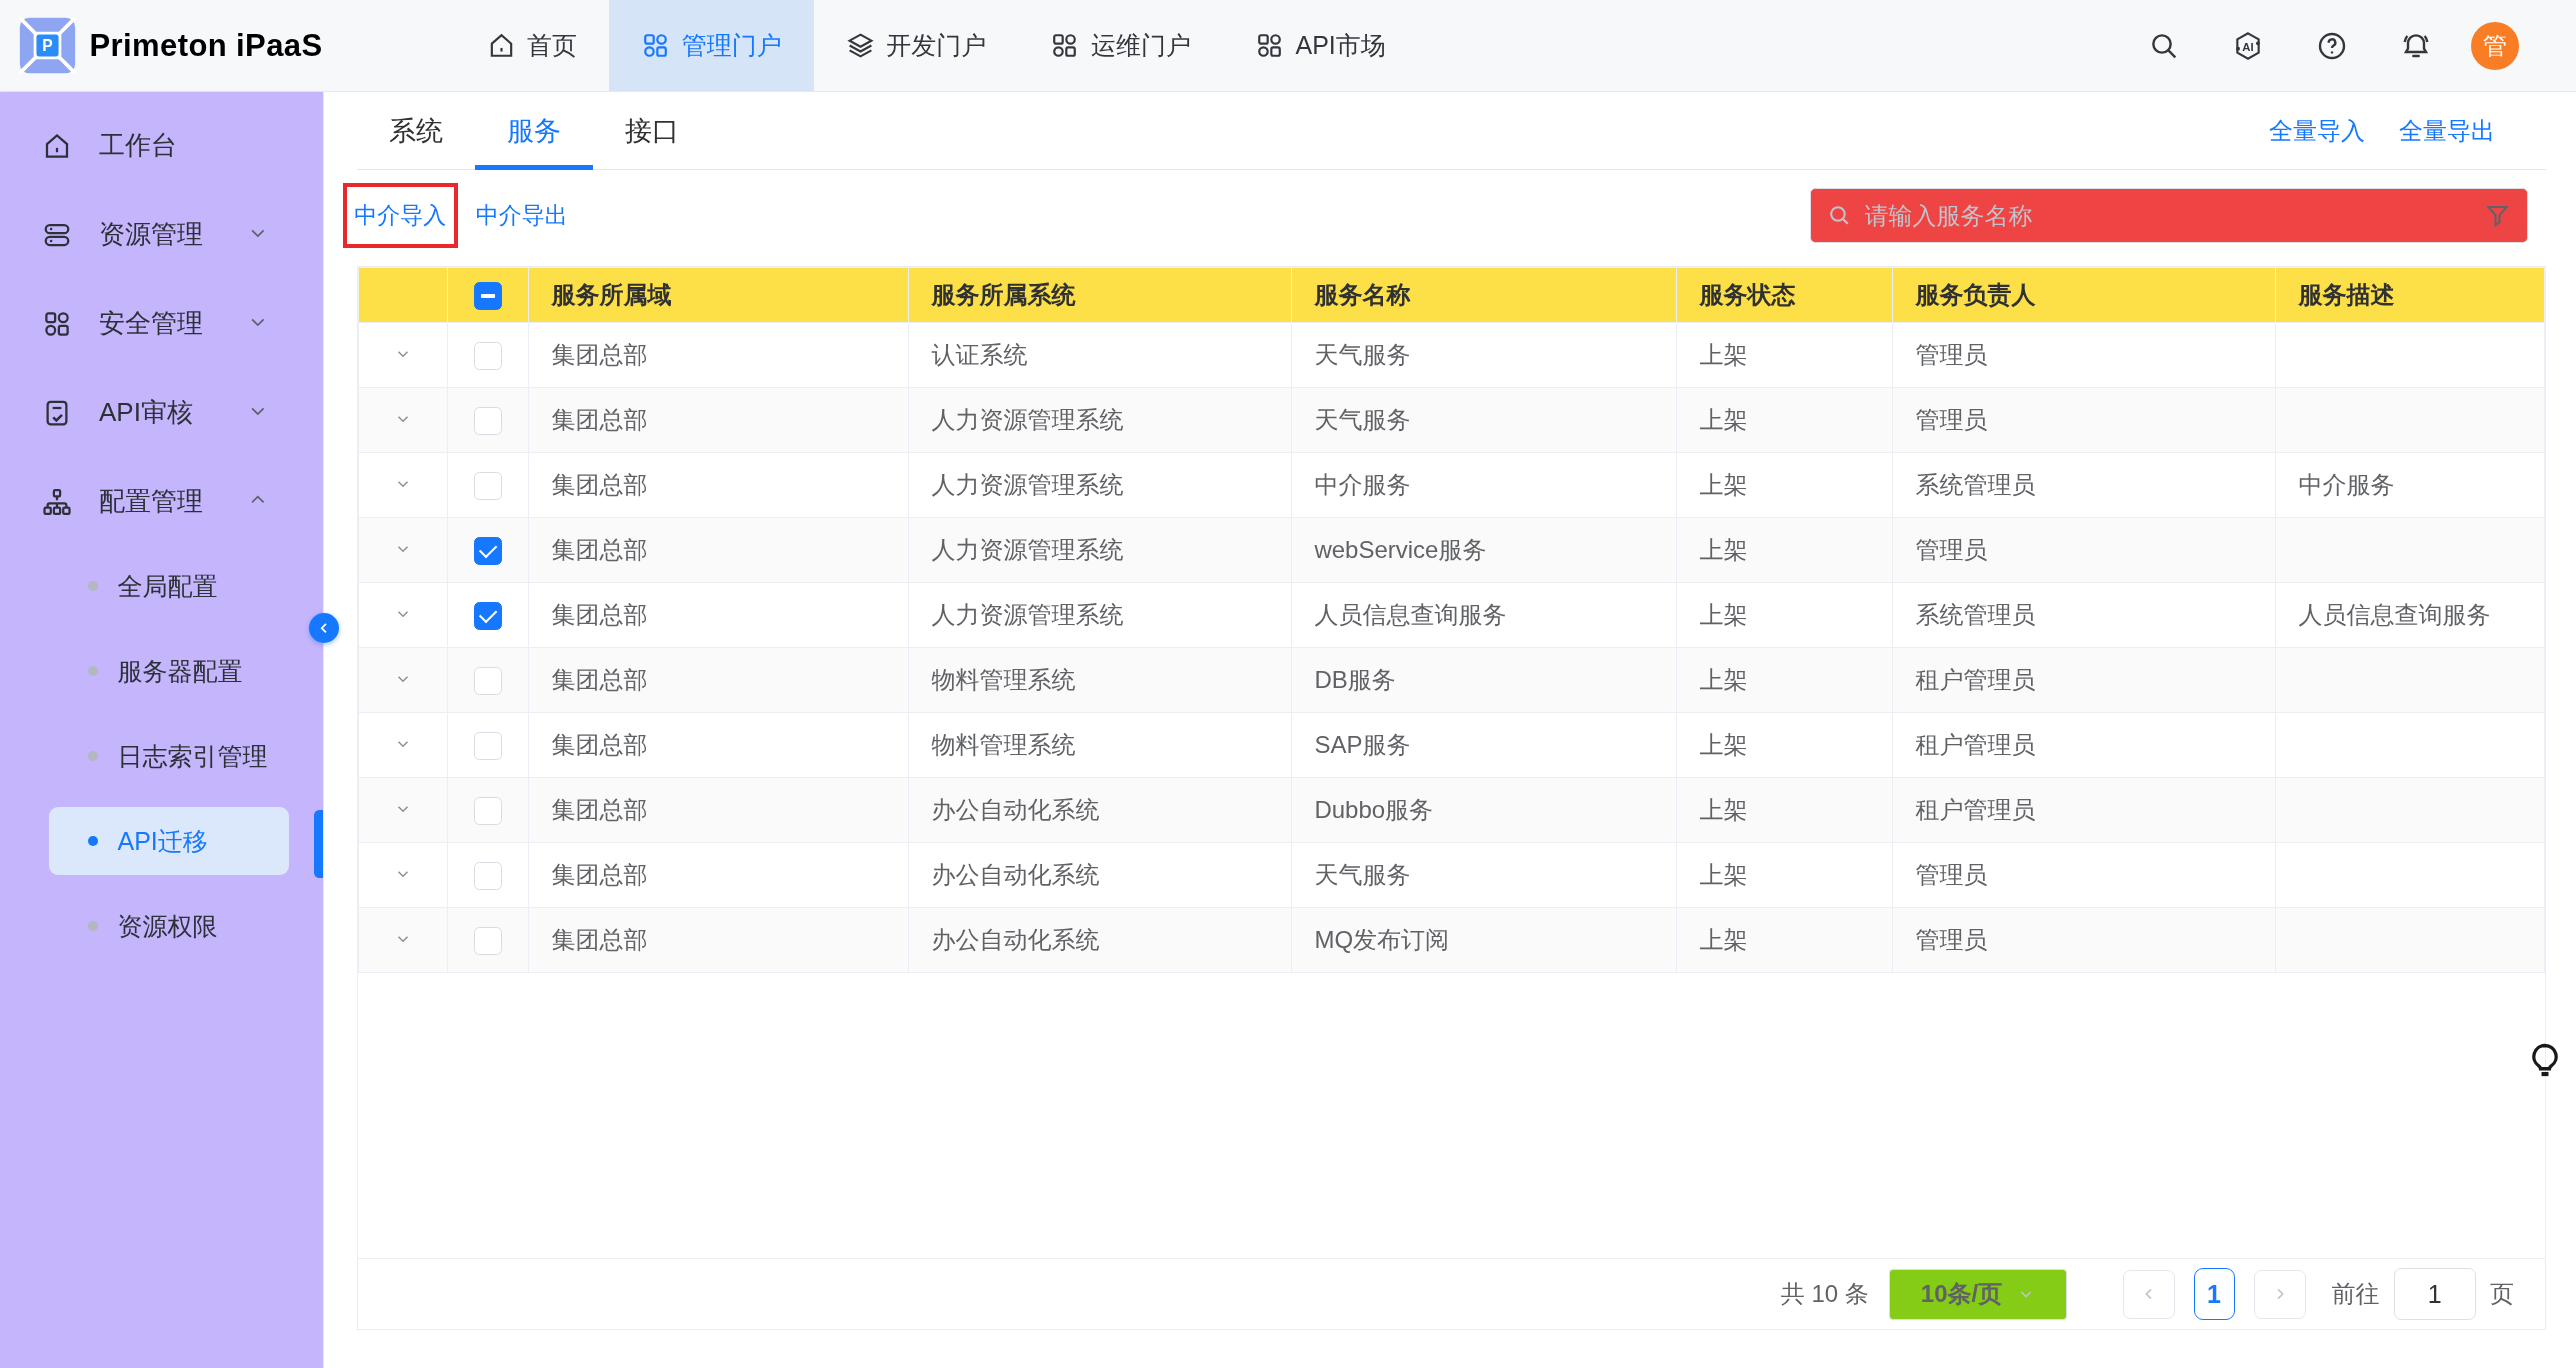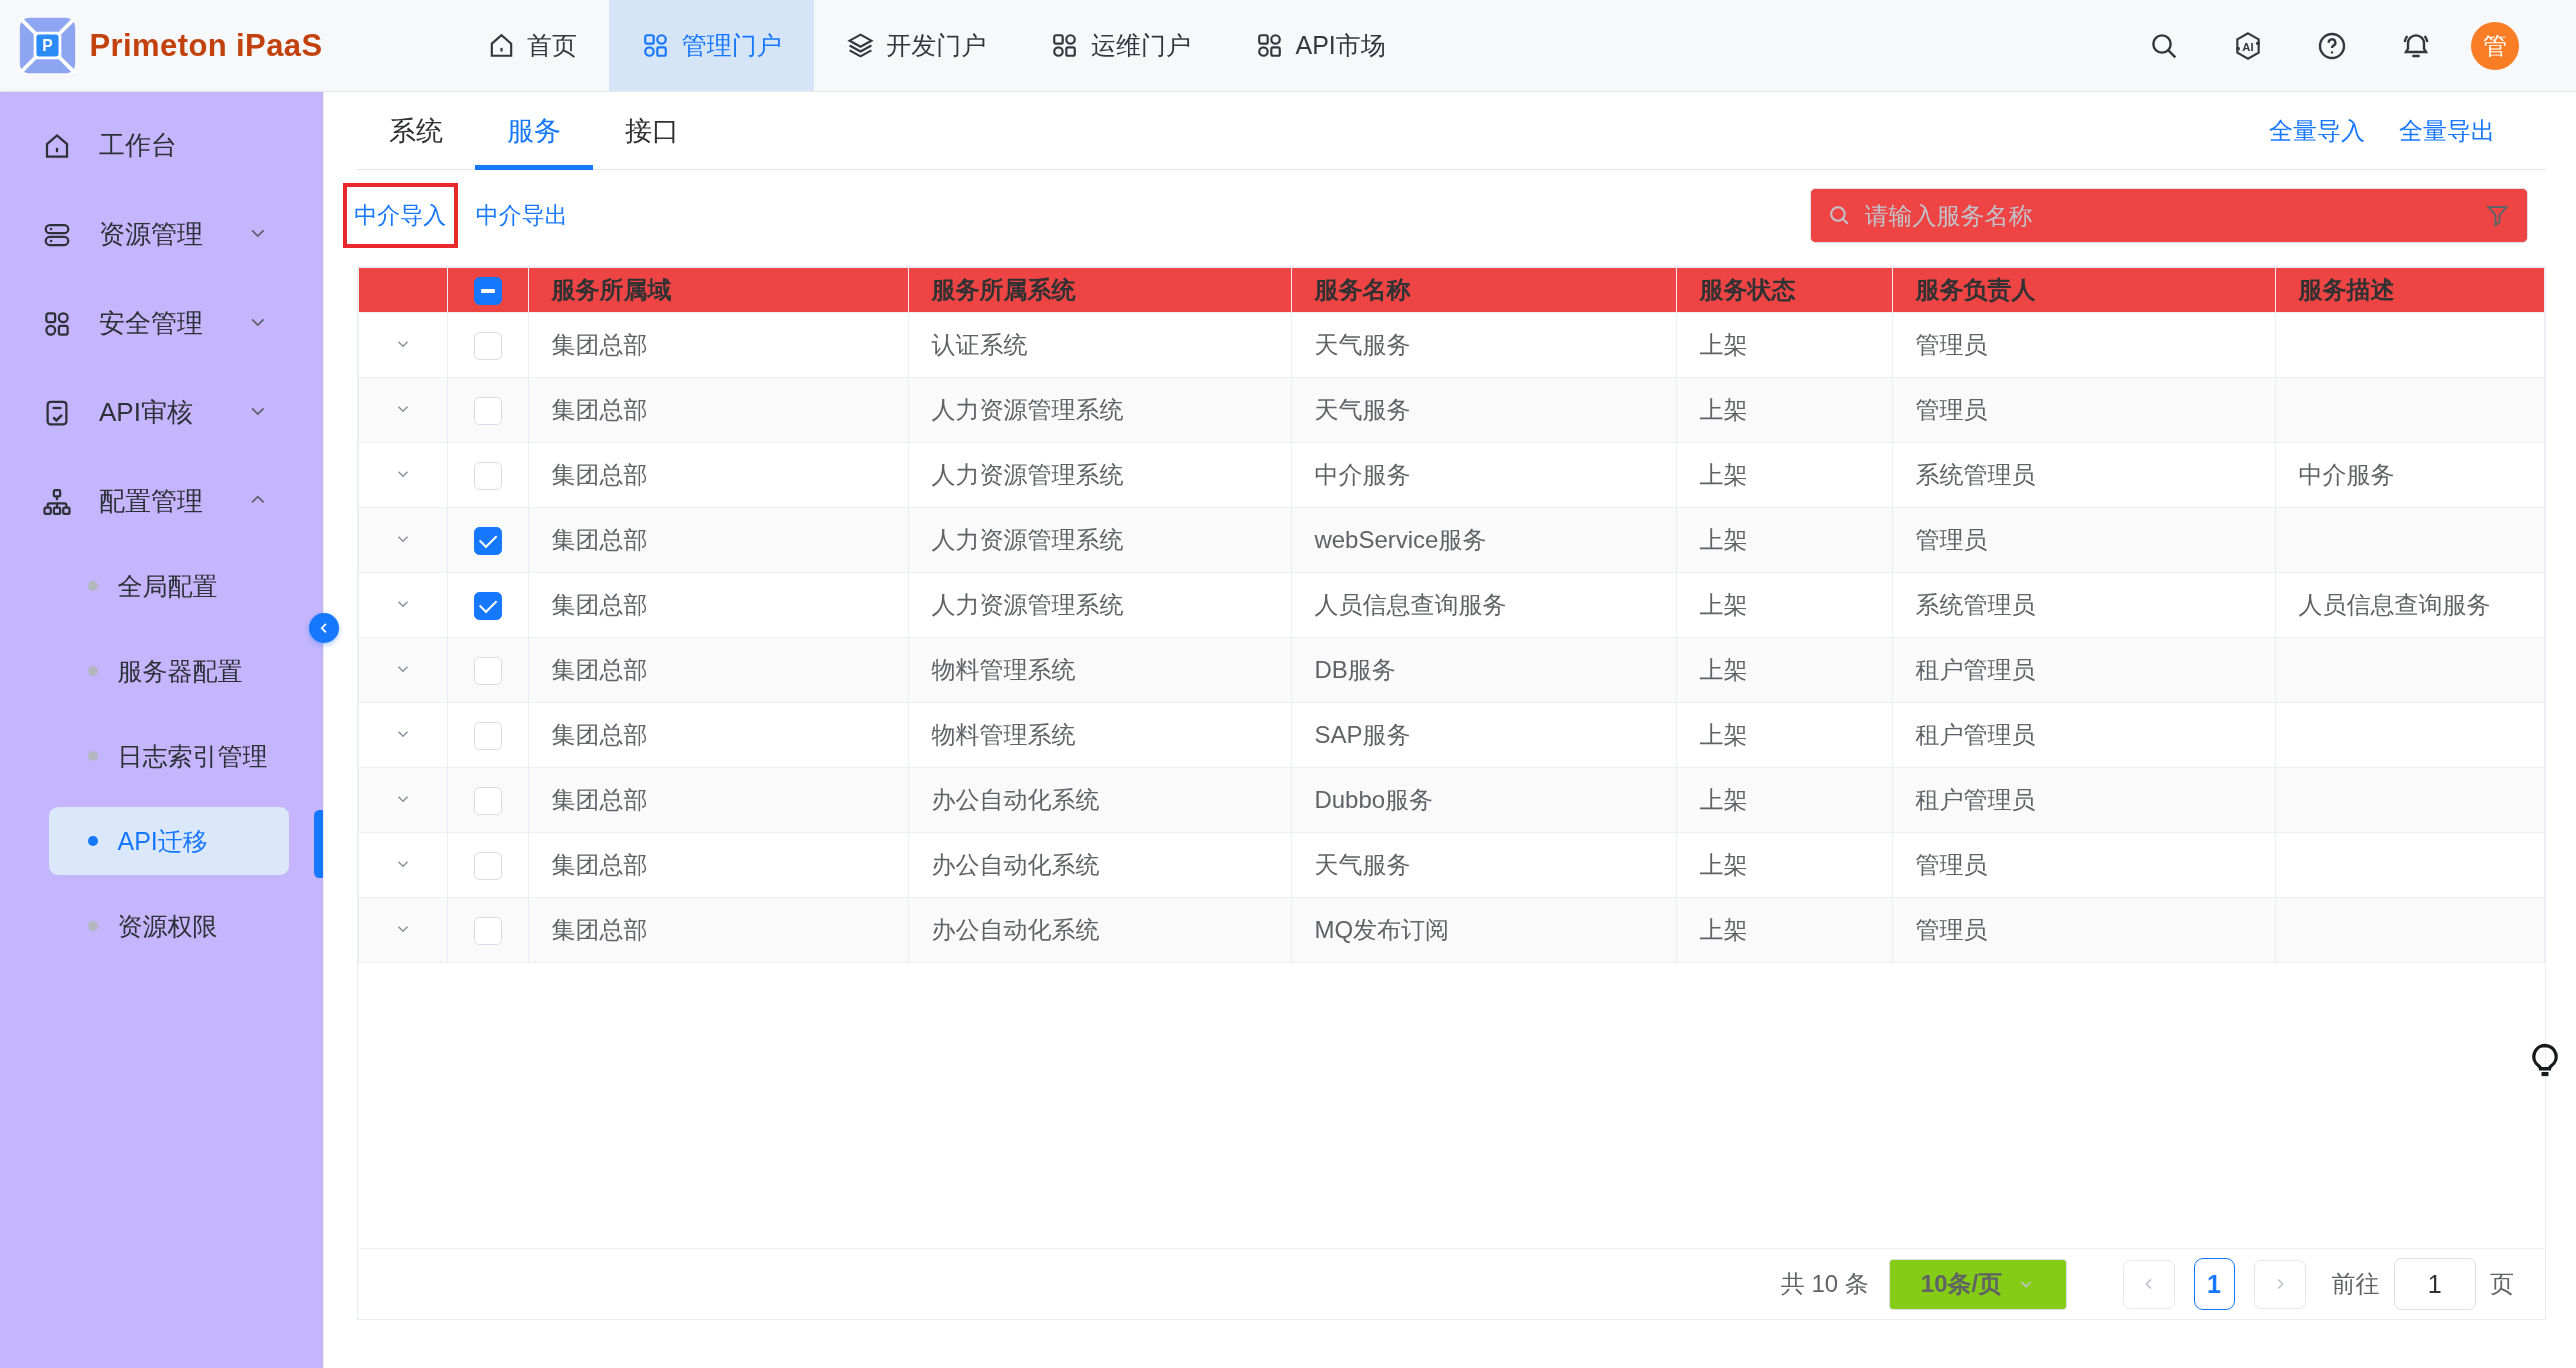--- a/index.html
+++ b/index.html
@@ -5,21 +5,21 @@
   * { margin:0; padding:0; box-sizing:border-box; }
   html,body { width:2576px; height:1368px; overflow:hidden; background:#fff;
     font-family:"Liberation Sans","DejaVu Sans",sans-serif; }
   .app { width:100%; height:100%; display:flex; flex-direction:column; }
 
   
   .hdr { height:92px; background:#f7f8fa; border-bottom:0.9px solid #e6e8ec;
     display:flex; align-items:stretch; flex:0 0 auto; }
   .brand { display:flex; align-items:center; padding-left:18px; }
   .brand svg { width:59px; height:59px; }
-  .brand-name { margin-left:12.5px; font-size:31px; font-weight:bold; color:#c2410c; letter-spacing:0.4px; }
+  .brand-name { margin-left:12.5px; font-size:31px; font-weight:bold; color:#000000; letter-spacing:0.4px; }
   .nav { display:flex; align-items:stretch; margin-left:132px; }
   .nav-item { display:flex; align-items:center; gap:11.6px; padding:0 32px; font-size:25px;
     color:#33373d; cursor:pointer; }
   .nav-item svg { width:29px; height:29px; }
   .nav-item.active { background:#d6e4f8; color:#1677ff; }
   .hdr-right { margin-left:auto; display:flex; align-items:center; gap:27px; padding-right:57px; }
   .hicon { width:57px; height:57px; display:flex; align-items:center; justify-content:center;
     color:#33373d; cursor:pointer; }
   .hicon svg { width:32px; height:32px; }
   .avatar { width:48px; height:48px; border-radius:50%; background:#f87d25; color:#fff;
@@ -70,21 +70,21 @@
   .search-box svg.mag { width:25px; height:25px; color:#c0c4cc; flex:0 0 auto; }
   .search-input { flex:1; border:none; outline:none; font-size:24px; color:#303133;
     margin-left:12.5px; background:transparent; font-family:inherit; }
   .search-input::placeholder { color:#c0c4cc; }
   .funnel { width:27px; height:27px; color:#606266; cursor:pointer; flex:0 0 auto; }
 
   
   .table-outer { margin-top:18px; border:0.9px solid #ebeef5; }
   table.svc { width:100%; border-collapse:collapse; table-layout:fixed; }
   .svc th, .svc td { border:0.9px solid #ebeef5; text-align:left; font-weight:normal; }
-  .svc th { height:45px; background:#ef4444; color:#303133; font-size:24px; font-weight:600; padding-left:22.4px; }
+  .svc th { height:55px; background:#fde047; color:#303133; font-size:24px; font-weight:600; padding-left:22.4px; }
   .svc td { height:65px; color:#606266; font-size:24px; padding-left:22.4px; }
   .svc th.c-center, .svc td.c-center { padding-left:0; text-align:center; }
   .svc tr.even td { background:#fafafa; }
   .row-chev { color:#8a8f99; display:inline-flex; }
   .row-chev svg { width:18px; height:18px; }
   .cb { width:28px; height:28px; border:1.8px solid #d9dce3; border-radius:5.4px; background:#fff;
     display:inline-flex; align-items:center; justify-content:center; cursor:pointer; vertical-align:middle; }
   .cb.checked { background:#1677ff; border-color:#1677ff; }
   .cb.checked::after { content:""; width:8px; height:14.3px; border-right:2.7px solid #fff;
     border-bottom:2.7px solid #fff; transform:rotate(45deg); margin-top:-3.6px; }

